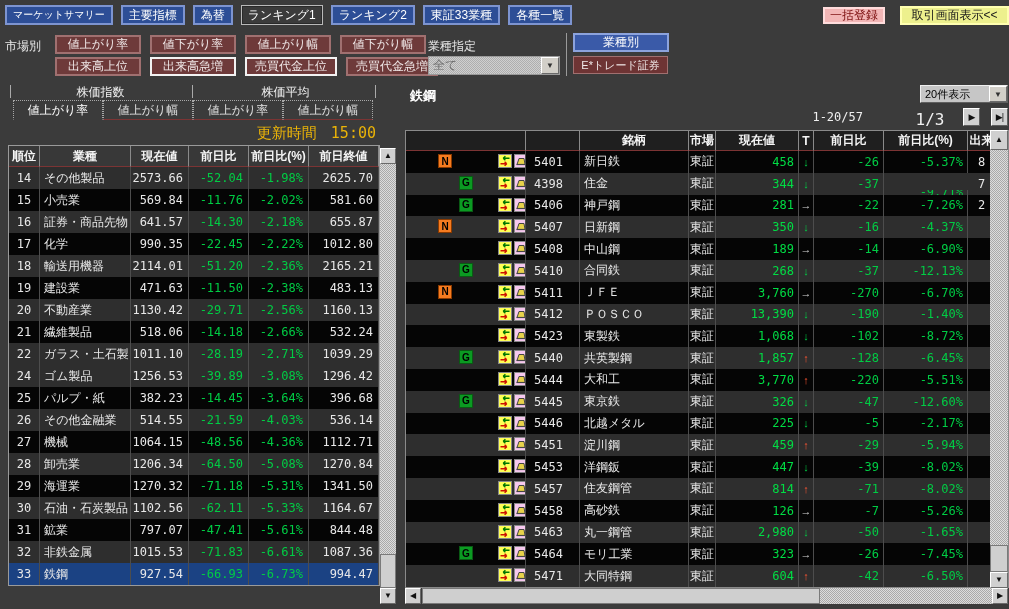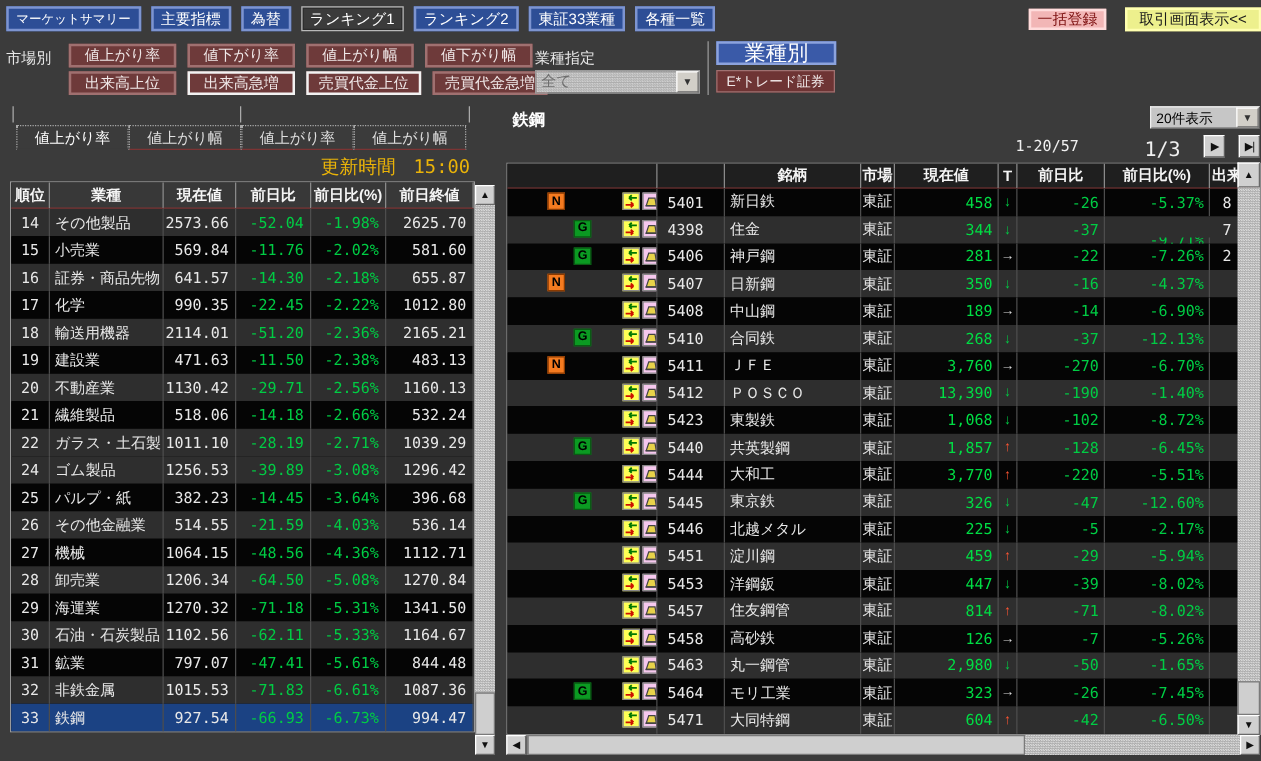--- a/index.html
+++ b/index.html
@@ -33,21 +33,21 @@
   .filter-row{position:absolute;display:flex;gap:9px;height:19px;}
   .mbtn{
     width:86px;height:19px;box-sizing:border-box;
     background:#6e3a3a;border:2px solid #a07070;color:#f0e8e8;
     display:flex;align-items:center;justify-content:center;font-size:12px;white-space:nowrap;
   }
   .mbtn.wide{width:92px;}
   .mbtn.pressed{border-color:#f2f2f2;}
   .vsep{left:566px;top:33px;width:1px;height:43px;background:#9a9a9a;}
   .btn-blue2{left:573px;top:33px;width:96px;height:19px;background:#3a5aa8;border:2px solid #8ca3dd;
-    color:#fff;display:flex;align-items:center;justify-content:center;font-size:17px;box-sizing:border-box;}
+    color:#fff;display:flex;align-items:center;justify-content:center;font-size:12px;box-sizing:border-box;}
   .btn-darkred{left:573px;top:56px;width:95px;height:18px;background:#6e3434;border:1px solid #a07070;
     color:#f0e8e8;display:flex;align-items:center;justify-content:center;font-size:11px;box-sizing:border-box;}
 
   
   .combo{position:absolute;box-sizing:border-box;display:flex;align-items:center;}
   .combo .val{flex:1;padding-left:4px;overflow:hidden;white-space:nowrap;}
   .combo .drop{width:16px;align-self:stretch;background:#d2cfc8;border:1px solid;border-color:#ffffff #6a6a6a #6a6a6a #ffffff;
     display:flex;align-items:center;justify-content:center;color:#333;font-size:8px;}
   .combo.disabled{left:428px;top:56px;width:132px;height:19px;border:1px solid #9a9a9a;
     background-image:conic-gradient(#cfcfcf 25%,#aeaeae 0 50%,#cfcfcf 0 75%,#aeaeae 0);background-size:2px 2px;color:#6e6e6e;}
@@ -153,20 +153,22 @@
 <div class="combo disabled">
   <span class="val">全て</span>
   <span class="drop">▼</span>
 </div>
 
 <div class="abs vsep"></div>
 <div class="abs btn-blue2">業種別</div>
 <div class="abs btn-darkred">E*トレード証券</div>
 
 <div class="abs group-tabs">
+  <span class="gt">株価指数</span>
+  <span class="gt">株価平均</span>
 </div>
 <div class="gt-sep" style="left:10px;"></div>
 <div class="gt-sep" style="left:192px;"></div>
 <div class="gt-sep" style="left:375px;"></div>
 
 <div class="abs sub-tabs" id="subTabs">
     <div class="stab active">値上がり率</div>
     <div class="stab">値上がり幅</div>
     <div class="stab">値上がり率</div>
     <div class="stab">値上がり幅</div>

